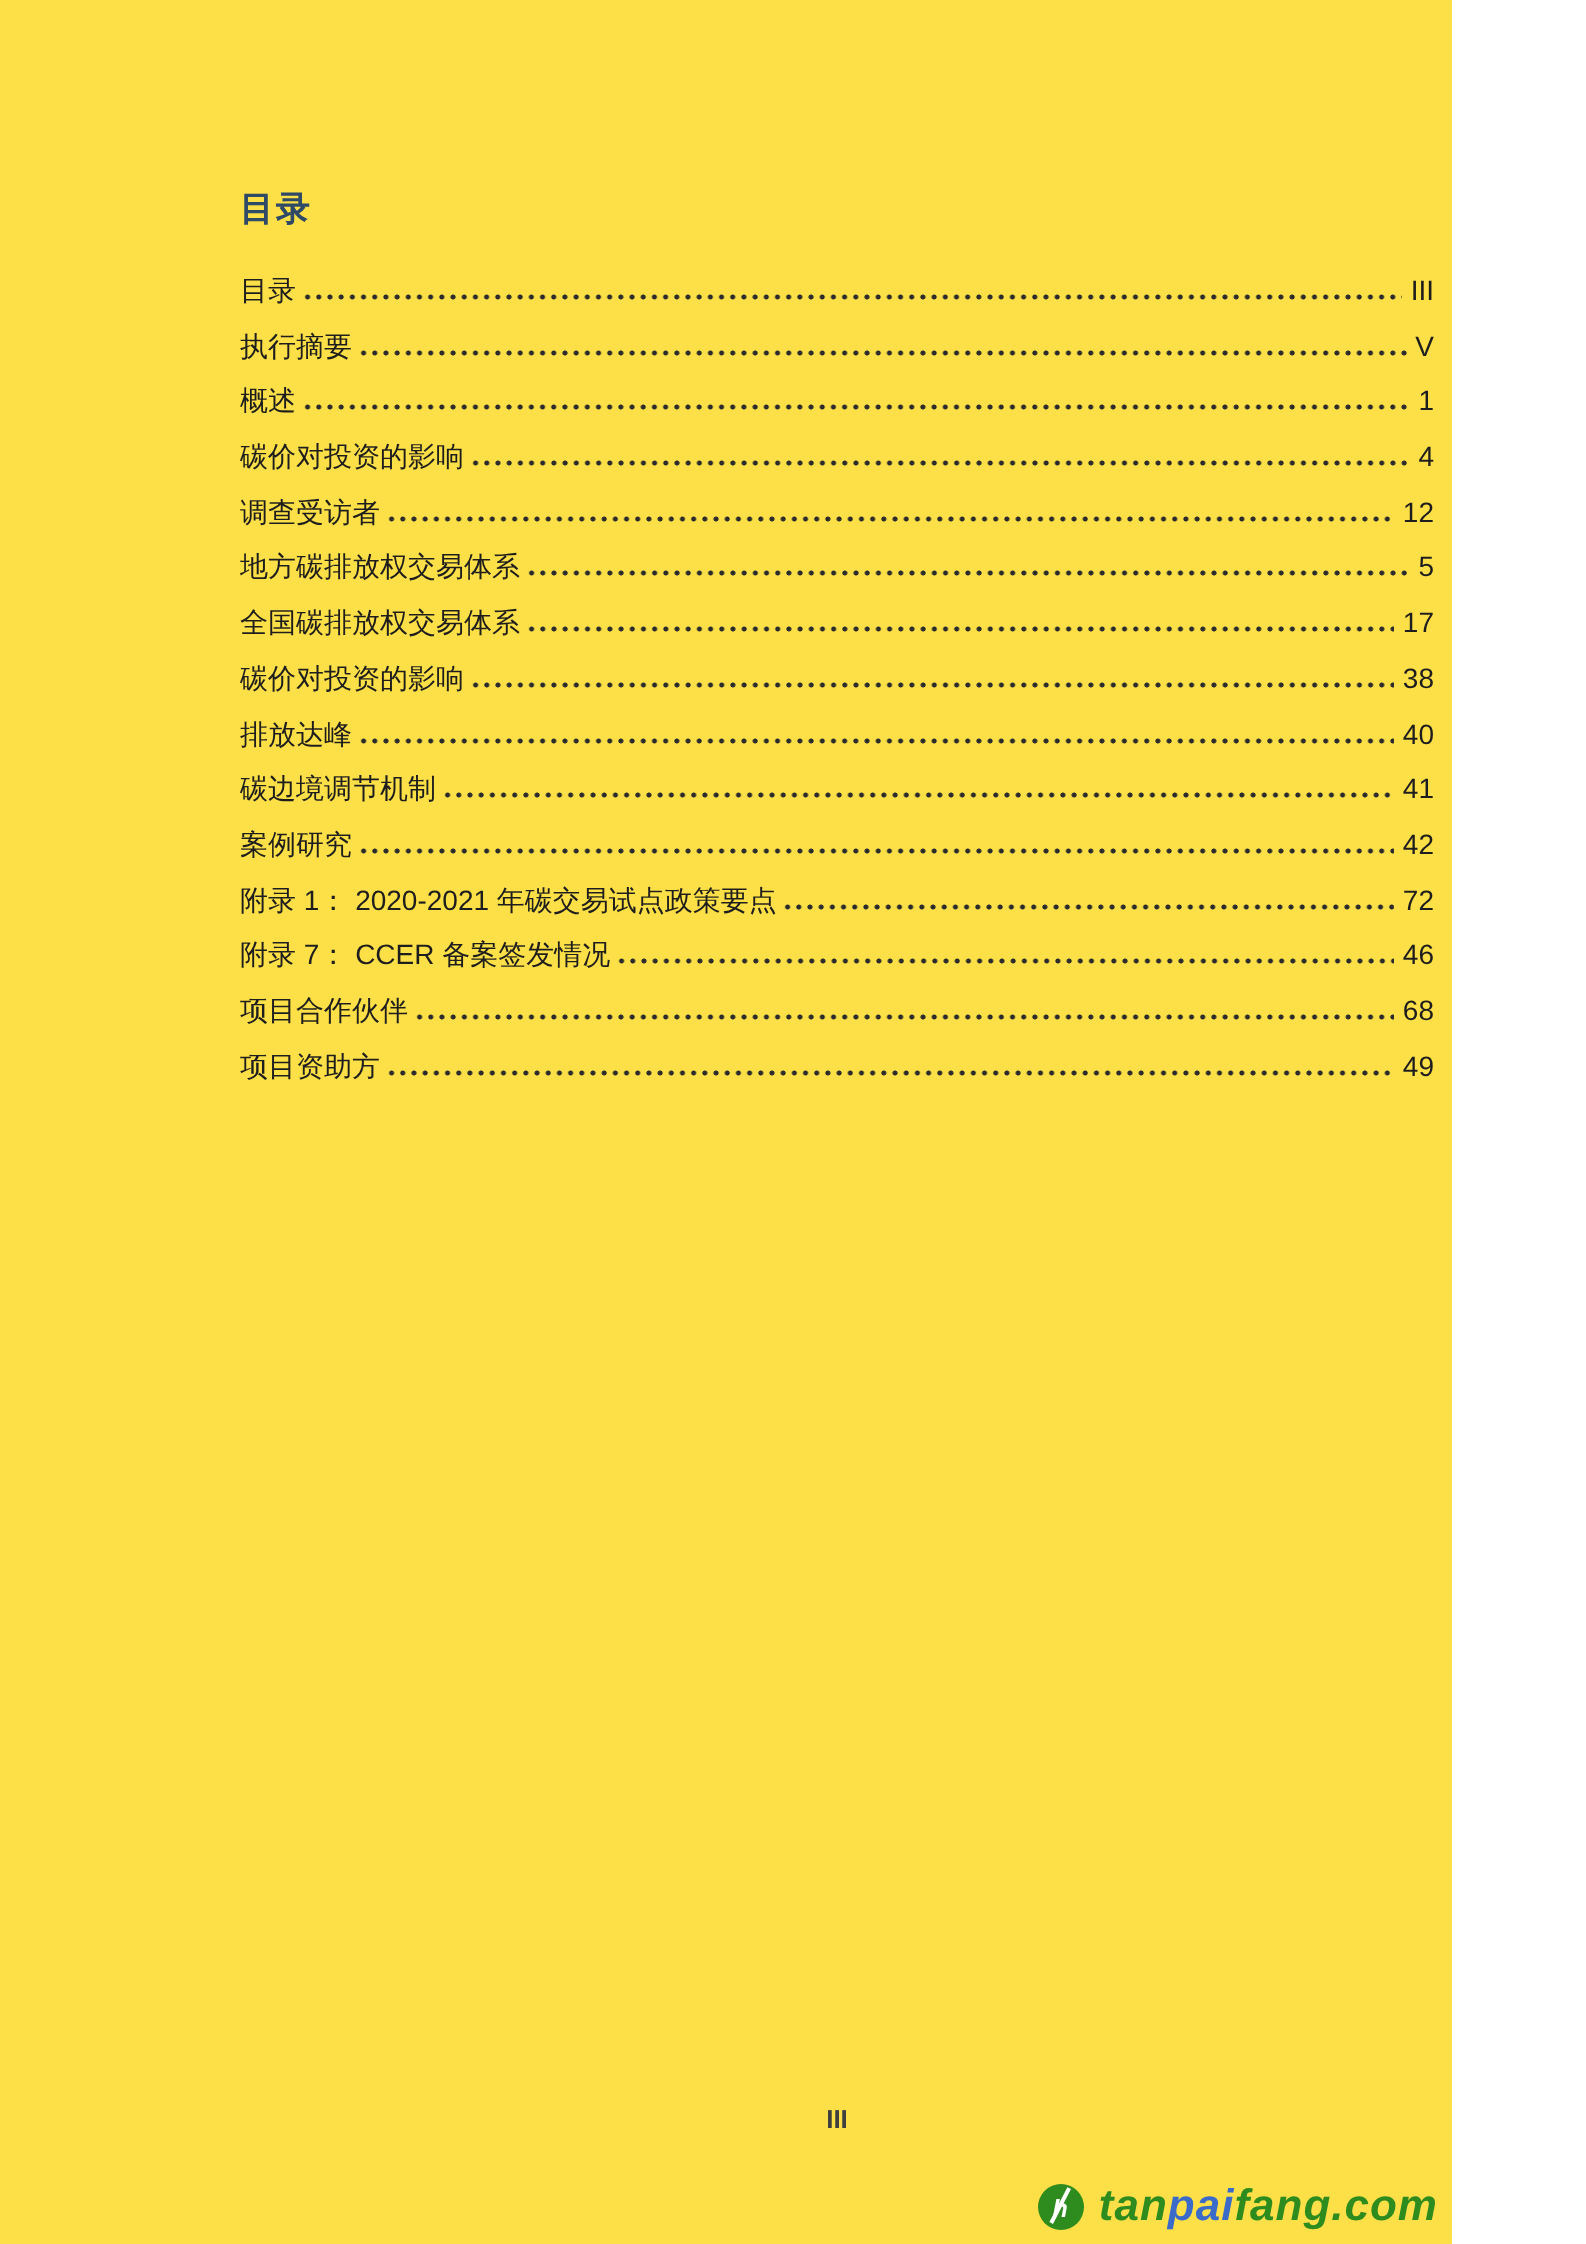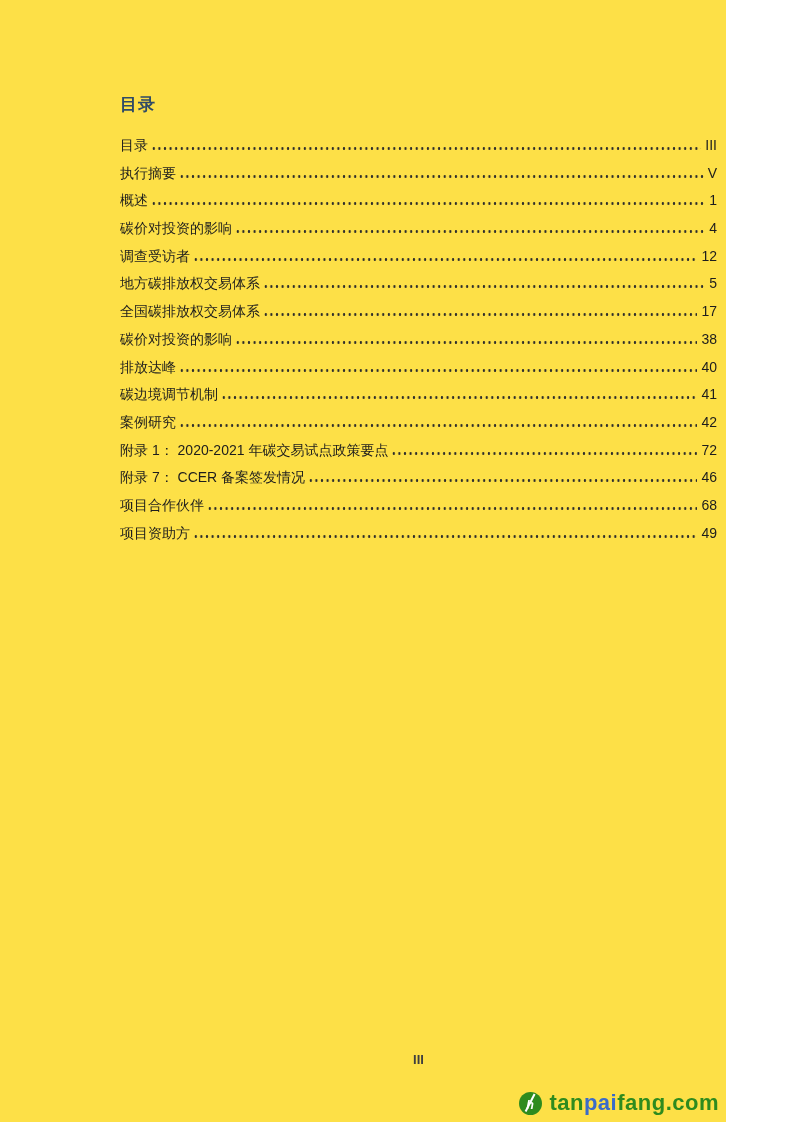--- a/index.html
+++ b/index.html
@@ -60,20 +60,21 @@
   .brand {
     position: absolute;
     right: 7px; bottom: 6px;
     display: flex;
     align-items: center;
     gap: 6px;
   }
   .brand-icon { width: 25px; height: 25px; display: inline-block; }
   .brand-text {
     font-weight: bold;
+    font-style: italic;
     font-size: 22px;
     letter-spacing: 0.5px;
     white-space: nowrap;
   }
 </style>
 </head>
 <body>
 
 <div class="page">
 

